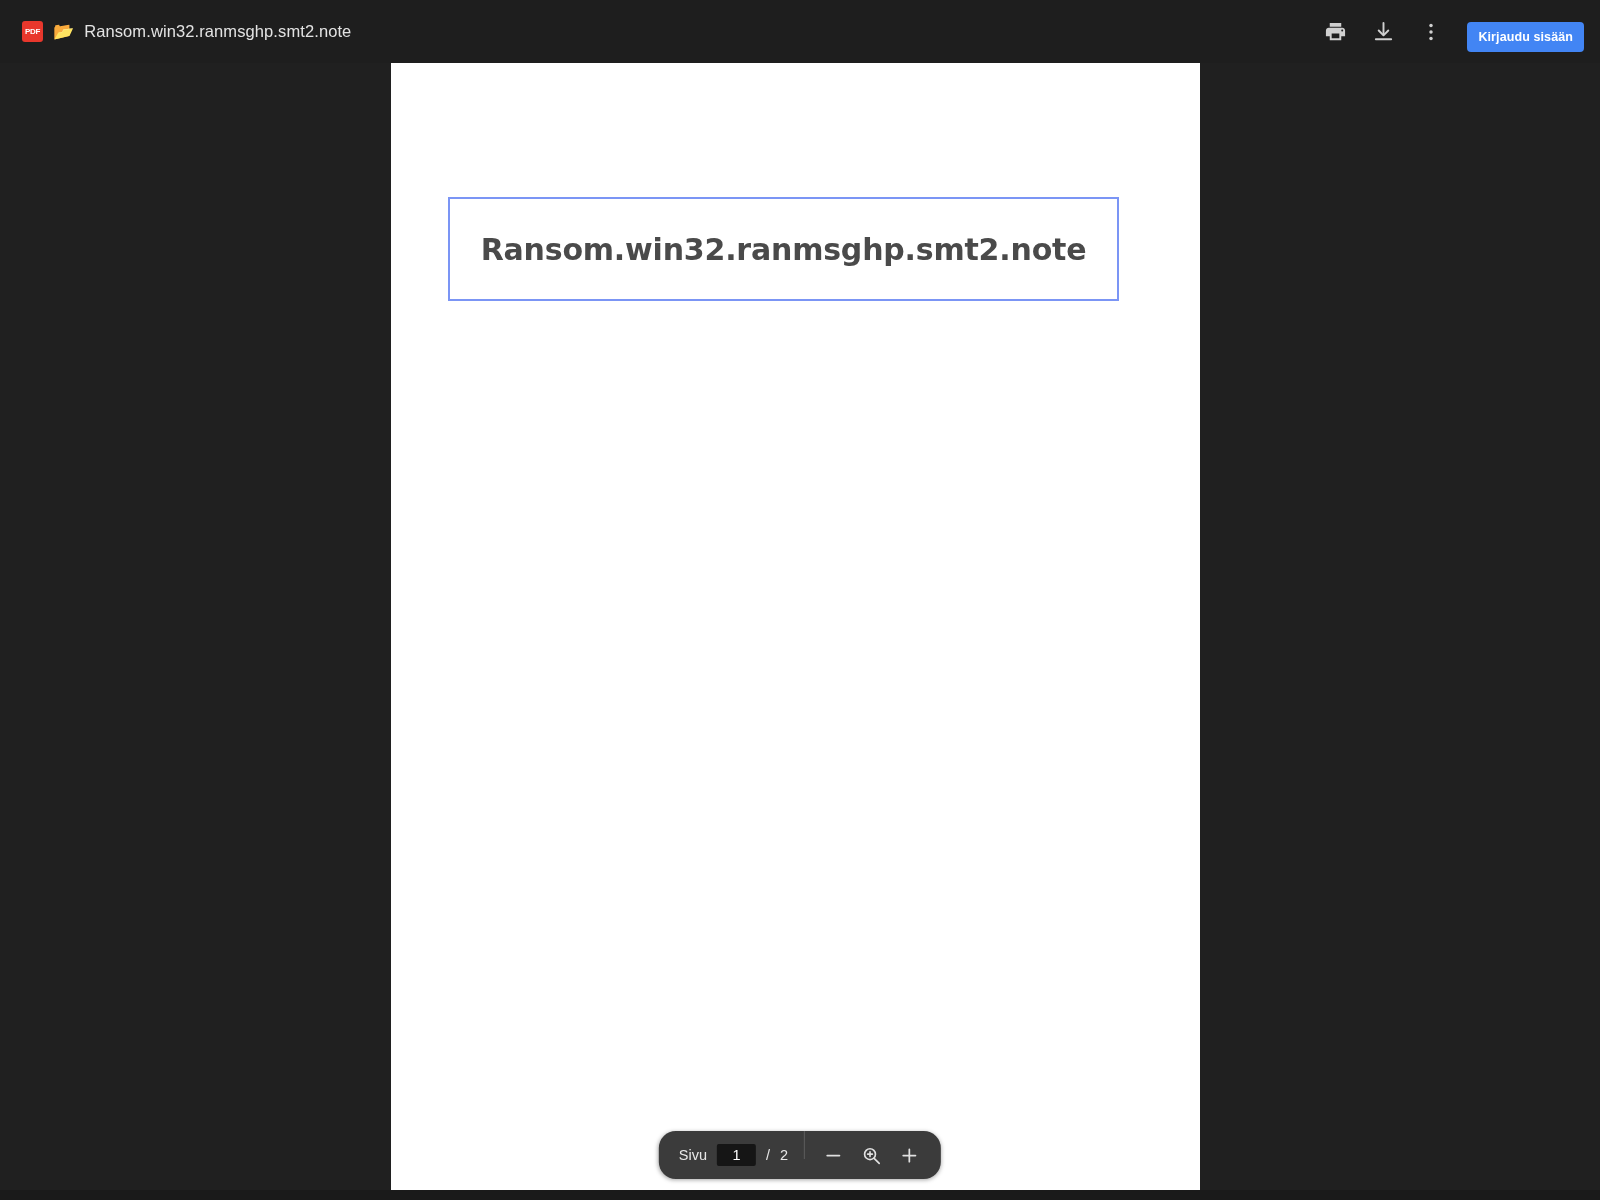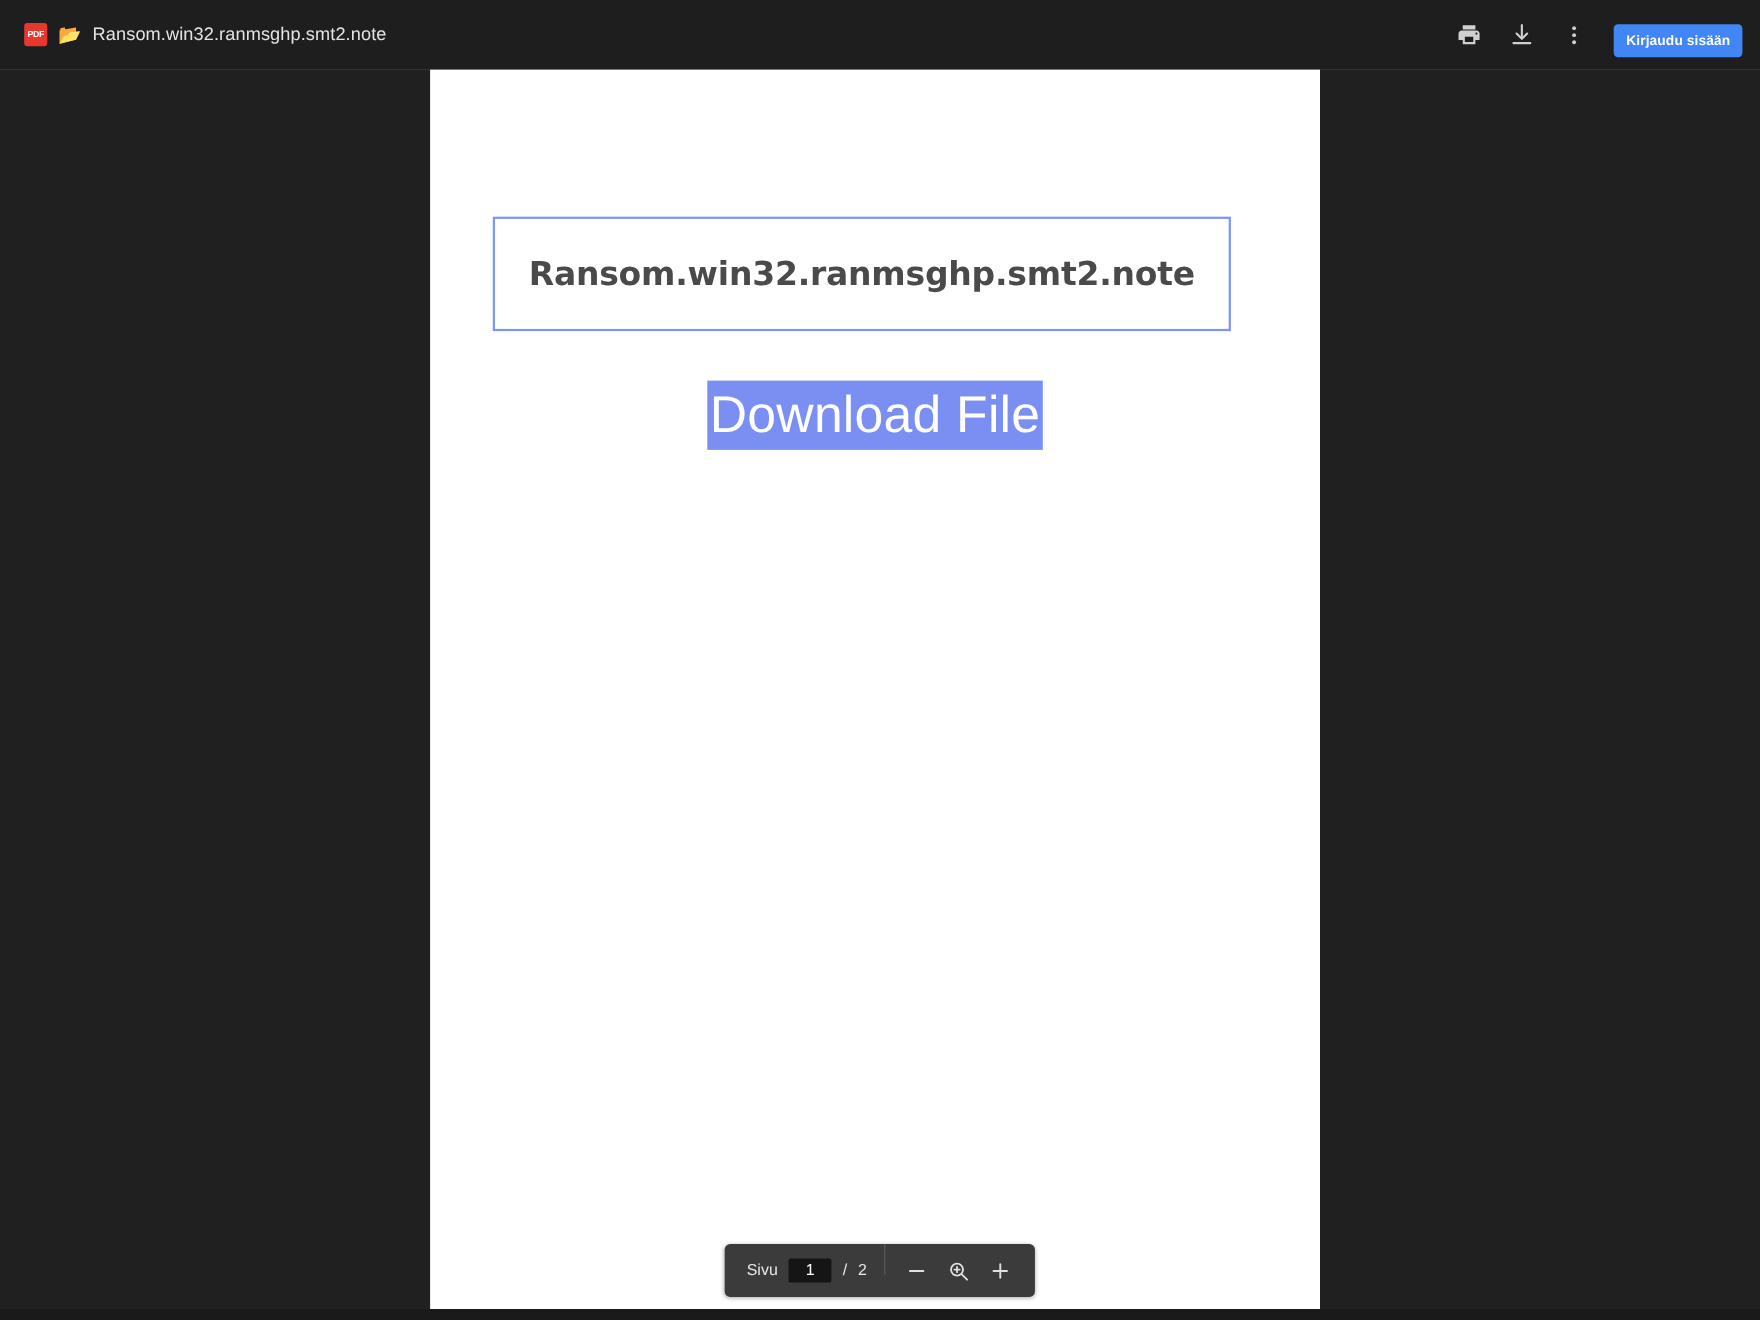--- a/index.html
+++ b/index.html
@@ -178,21 +178,21 @@
   }
 
   
   .bottom-toolbar {
     position: absolute;
     left: 50%;
     transform: translateX(-50%);
     bottom: 21px;
     height: 48px;
     background: #3b3b3b;
-    border-radius: 5px;
+    border-radius: 17px;
     display: flex;
     align-items: flex-start;
     z-index: 60;
     box-shadow: 0 1px 4px rgba(0,0,0,0.35);
   }
 
   .pager {
     display: flex;
     align-items: center;
     height: 48px;
@@ -320,23 +320,20 @@
   </div>
 
   <div class="viewer">
 
     <div class="pdf-page">
 
       <div class="heading-box">
         <div class="heading-text">Ransom.win32.ranmsghp.smt2.note</div>
       </div>
 
-      <div class="download-line">
-        <span class="download-text">Download File</span>
-      </div>
 
     </div>
 
     <div class="bottom-toolbar">
 
       <div class="pager">
         <span class="pager-label">Sivu</span>
         <input class="page-input" type="text" value="1" style="">
         <span class="pager-sep">/</span>
         <span class="pager-total">2</span>

